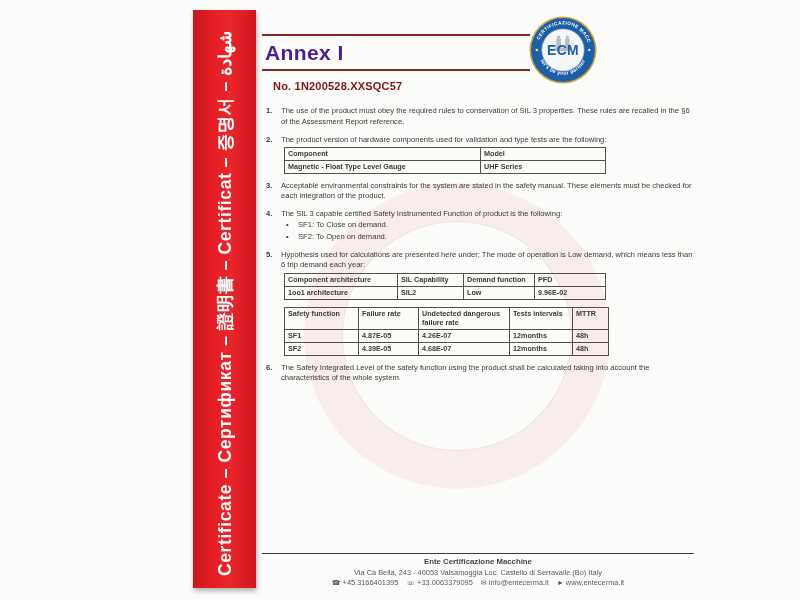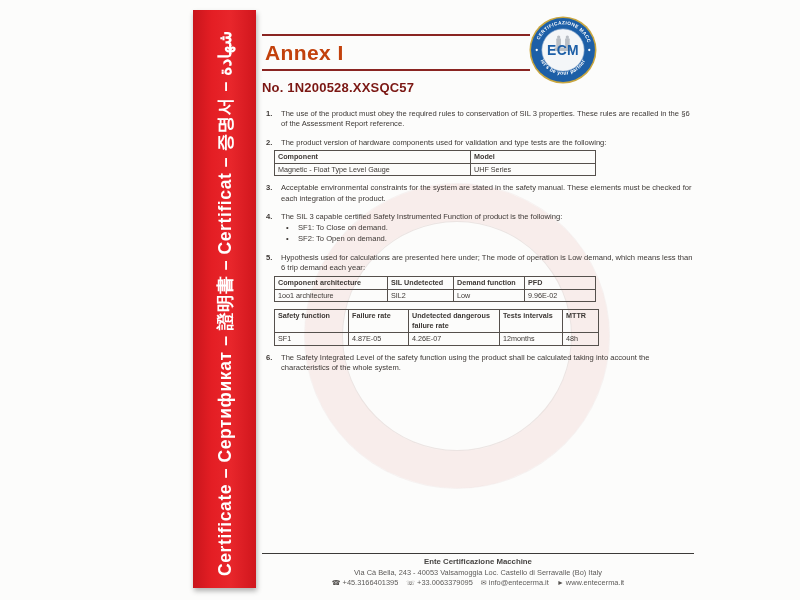--- a/index.html
+++ b/index.html
@@ -34,42 +34,42 @@
   
   .logo{position:absolute;left:529px;top:16px;width:68px;height:68px;}
 
   
   .content{
     position:absolute;left:262px;top:34px;width:432px;
     color:#3d3835;font-size:7.6px;line-height:1.35;
   }
   .rule{height:1.6px;background:#8a2522;width:268px;}
   .title{
-    color:#c2410c;font-size:21px;font-weight:bold;letter-spacing:.4px;
+    color:#4c1d95;font-size:21px;font-weight:bold;letter-spacing:.4px;
     margin:3px 0 2px 3px;
   }
   .cert-no{
-    margin:8px 0 0 0;color:#7b1713;font-weight:bold;font-size:13px;
+    margin:8px 0 0 11px;color:#7b1713;font-weight:bold;font-size:11px;
     letter-spacing:.2px;
   }
   .items{margin-top:13px;}
   .item{display:flex;margin:0 0 8px 4px;}
   .item .num{width:15px;flex:0 0 15px;font-weight:bold;}
   .item .itext{flex:1;}
   .bullet-line{display:flex;margin:1px 0 0 24px;}
   .bullet-line .b{width:12px;flex:0 0 12px;}
 
   table{
     border-collapse:collapse;table-layout:fixed;
-    margin:2px 0 7px 12px;
+    margin:2px 0 7px 22px;
     font-size:7.2px;color:#3d3835;
   }
   th,td{
     border:1px solid #55504c;padding:1px 3px;text-align:left;
-    overflow:hidden;white-space:normal;vertical-align:top;font-weight:normal;
+    overflow:hidden;white-space:normal;vertical-align:top;font-weight:bold;
   }
   th{font-weight:bold;}
   .t-components{width:321px;}
   .t-architecture{width:321px;}
   .t-safety{width:324px;}
 
   
   .footer{
     position:absolute;left:262px;top:553px;width:432px;text-align:center;
     color:#5c5a58;font-size:7.4px;line-height:1.35;
@@ -180,21 +180,21 @@
     <table class="t-architecture">
       <colgroup>
           <col style="width:113px">
           <col style="width:66px">
           <col style="width:71px">
           <col style="width:71px">
         </colgroup>
       <thead>
           <tr>
             <th>Component architecture</th>
-            <th>SIL Undetected</th>
+            <th>SIL Capability</th>
             <th>Demand function</th>
             <th>PFD</th>
           </tr>
         </thead>
       <tbody>
           <tr>
             <td>1oo1 architecture</td>
             <td>SIL2</td>
             <td>Low</td>
             <td>9.96E-02</td>
@@ -217,20 +217,27 @@
             <th>Undetected dangerous failure rate</th>
             <th>Tests intervals</th>
             <th>MTTR</th>
           </tr>
         </thead>
       <tbody>
           <tr>
             <td>SF1</td>
             <td>4.87E-05</td>
             <td>4.26E-07</td>
+            <td>12months</td>
+            <td>48h</td>
+          </tr>
+          <tr>
+            <td>SF2</td>
+            <td>4.39E-05</td>
+            <td>4.68E-07</td>
             <td>12months</td>
             <td>48h</td>
           </tr>
         </tbody>
     </table>
 
     <div class="item" style="margin-top:4px">
       <span class="num">6.</span>
       <span class="itext">The Safety Integrated Level of the safety function using the product shall be calculated taking into account the characteristics of the whole system.</span>
     </div>

